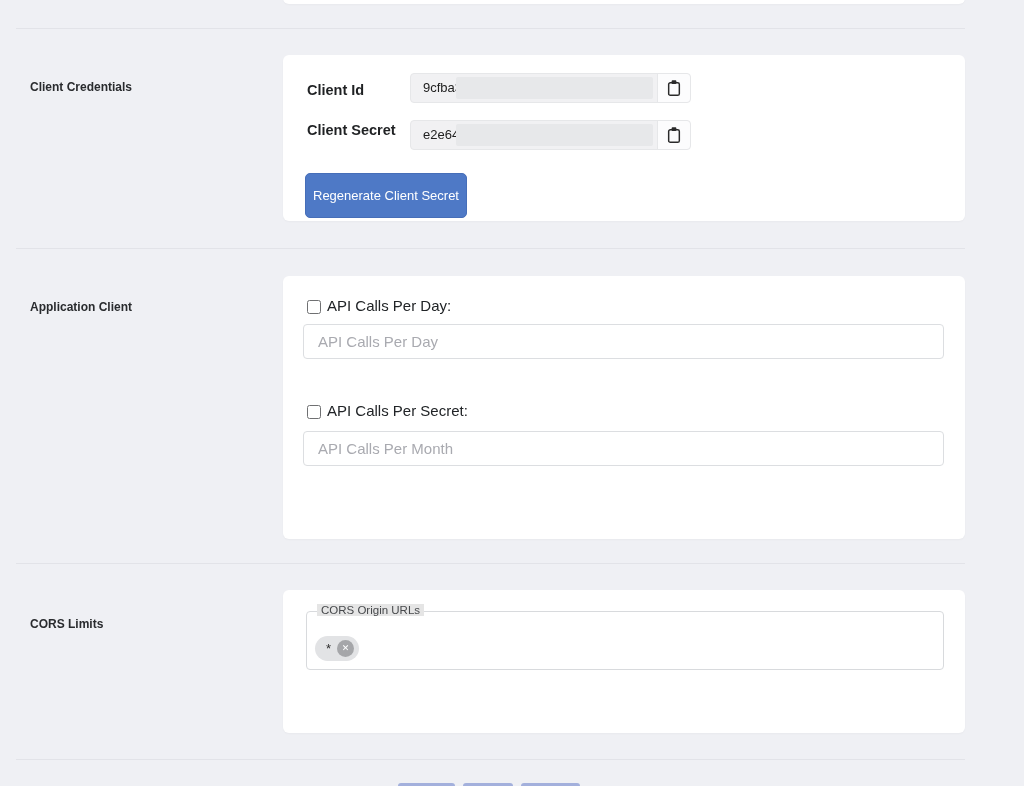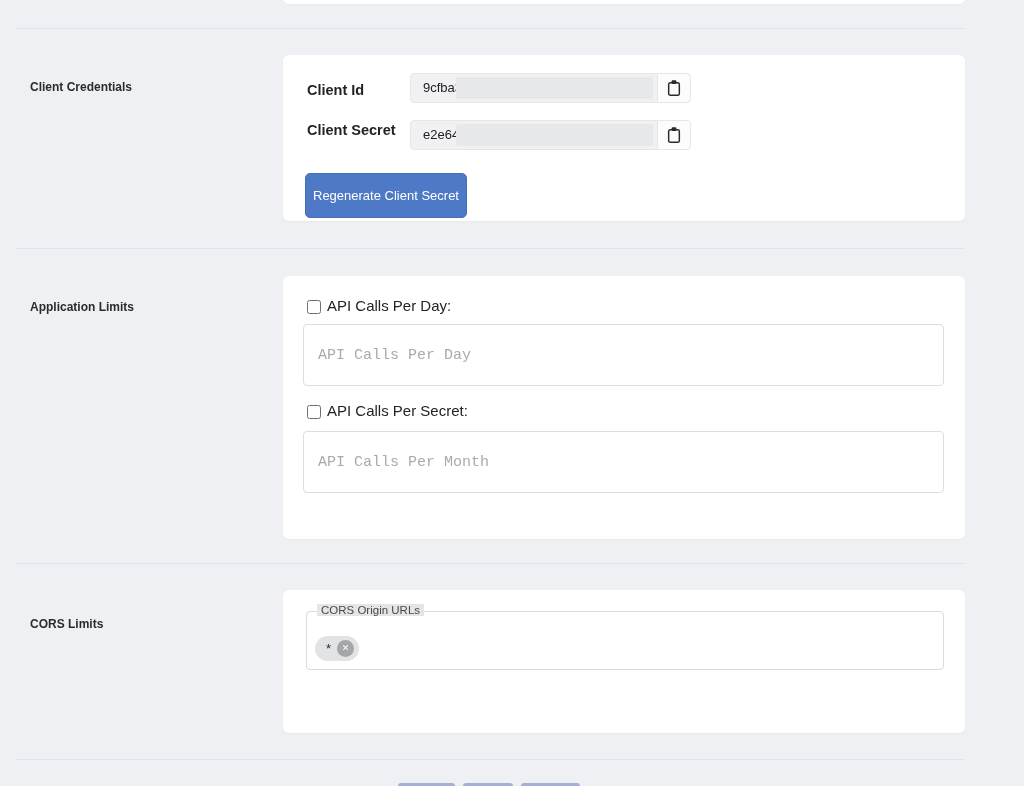--- a/index.html
+++ b/index.html
@@ -119,27 +119,27 @@
   }
   .cb-label {
     font-size: 15px;
     color: #212427;
     cursor: default;
   }
   .limit-input {
     position: absolute;
     left: 20px;
     width: 641px;
-    height: 62px;
+    height: 35px;
     border: 1px solid #dcdee1;
     border-radius: 4px;
     background: #ffffff;
     padding: 0 14px;
     font-size: 15px;
-    font-family: Liberation Mono, monospace;
+    font-family: Liberation Sans, sans-serif;
     color: #212427;
   }
   .limit-input::placeholder { color: #a9aab0; opacity: 1; }
 
   
   .tag-fieldset {
     position: absolute;
     left: 23px;
     top: 21px;
     width: 638px;
@@ -236,21 +236,21 @@
           </svg>
         </span>
       </button>
     </div>
 
     <button class="primary-btn">Regenerate Client Secret</button>
   </div>
 
   <div class="divider" style="top:248px;"></div>
 
-  <div class="section-title" style="top:300px;">Application Limits</div>
+  <div class="section-title" style="top:300px;">Application Client</div>
 
   <div class="card" style="top:276px; height:263px;">
 
     <div class="cb-row" style="top:21px;">
       <input type="checkbox" class="checkbox" style="">
       <label class="cb-label">API Calls Per Day:</label>
     </div>
     <input class="limit-input" style="top: 48px;" type="text" placeholder="API Calls Per Day">
 
     <div class="cb-row" style="top:126px;">

